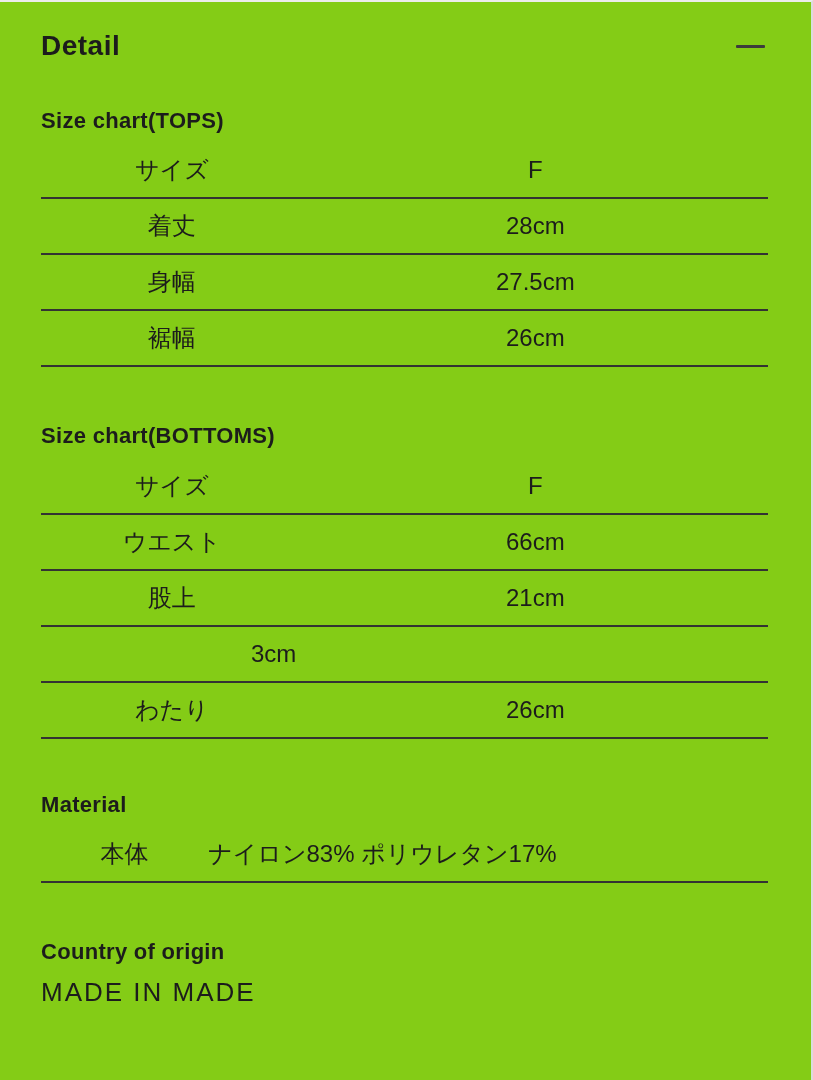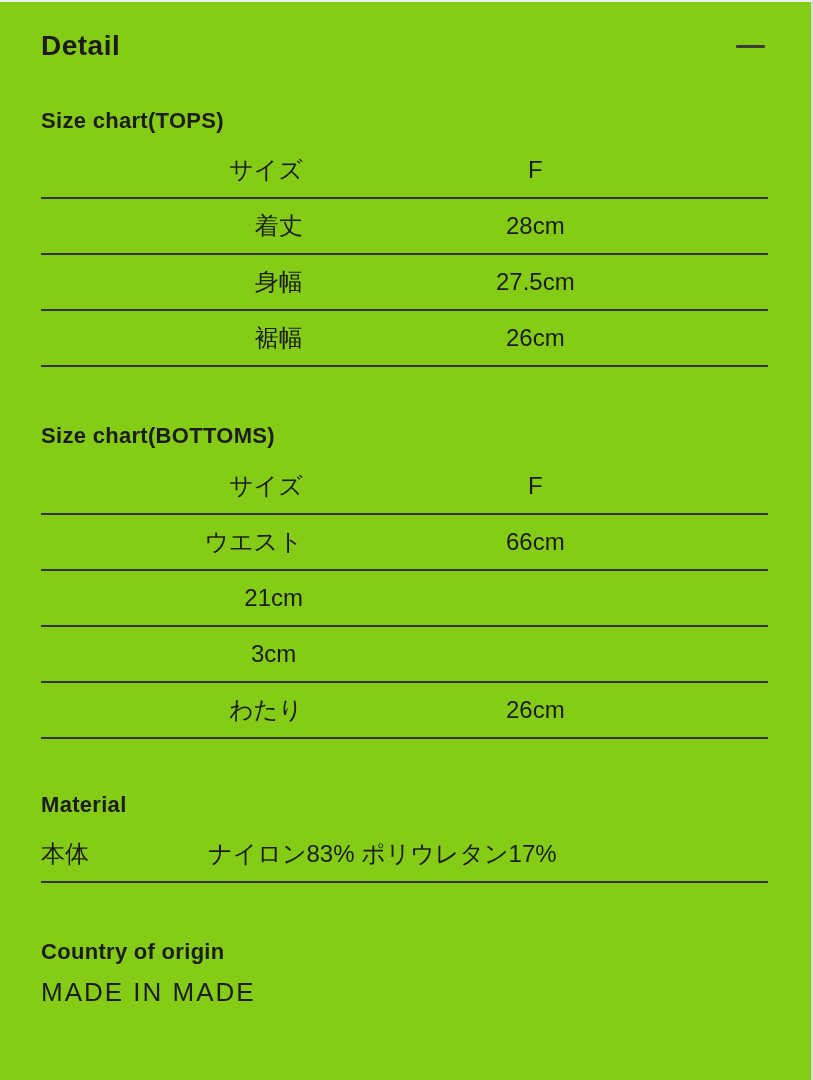--- a/index.html
+++ b/index.html
@@ -61,23 +61,23 @@
   
   .size-table { width: 100%; }
   .t-row {
     display: flex;
     align-items: center;
     height: 56px;
     border-bottom: 2px solid #333333;
     font-size: 24px;
     line-height: 1;
   }
-  .c-label { width: 36%; text-align: right; }
+  .c-label { width: 36%; text-align: center; }
   .c-value { width: 64%; text-align: center; }
-  .m-label { width: 23%; text-align: left; }
+  .m-label { width: 23%; text-align: center; }
   .m-value { width: 77%; text-align: left; }
   
   .origin-value {
     font-size: 26px;
     font-weight: 400;
     letter-spacing: 2px;
     line-height: 1;
   }
 </style>
 </head>
@@ -116,20 +116,21 @@
   <div class="size-table">
     <div class="t-row">
       <div class="c-label">サイズ</div>
       <div class="c-value">F</div>
     </div>
     <div class="t-row">
       <div class="c-label">ウエスト</div>
       <div class="c-value">66cm</div>
     </div>
     <div class="t-row">
+      <div class="c-label">股上</div>
       <div class="c-value">21cm</div>
     </div>
     <div class="t-row">
       <div class="c-value">3cm</div>
     </div>
     <div class="t-row">
       <div class="c-label">わたり</div>
       <div class="c-value">26cm</div>
     </div>
   </div>

